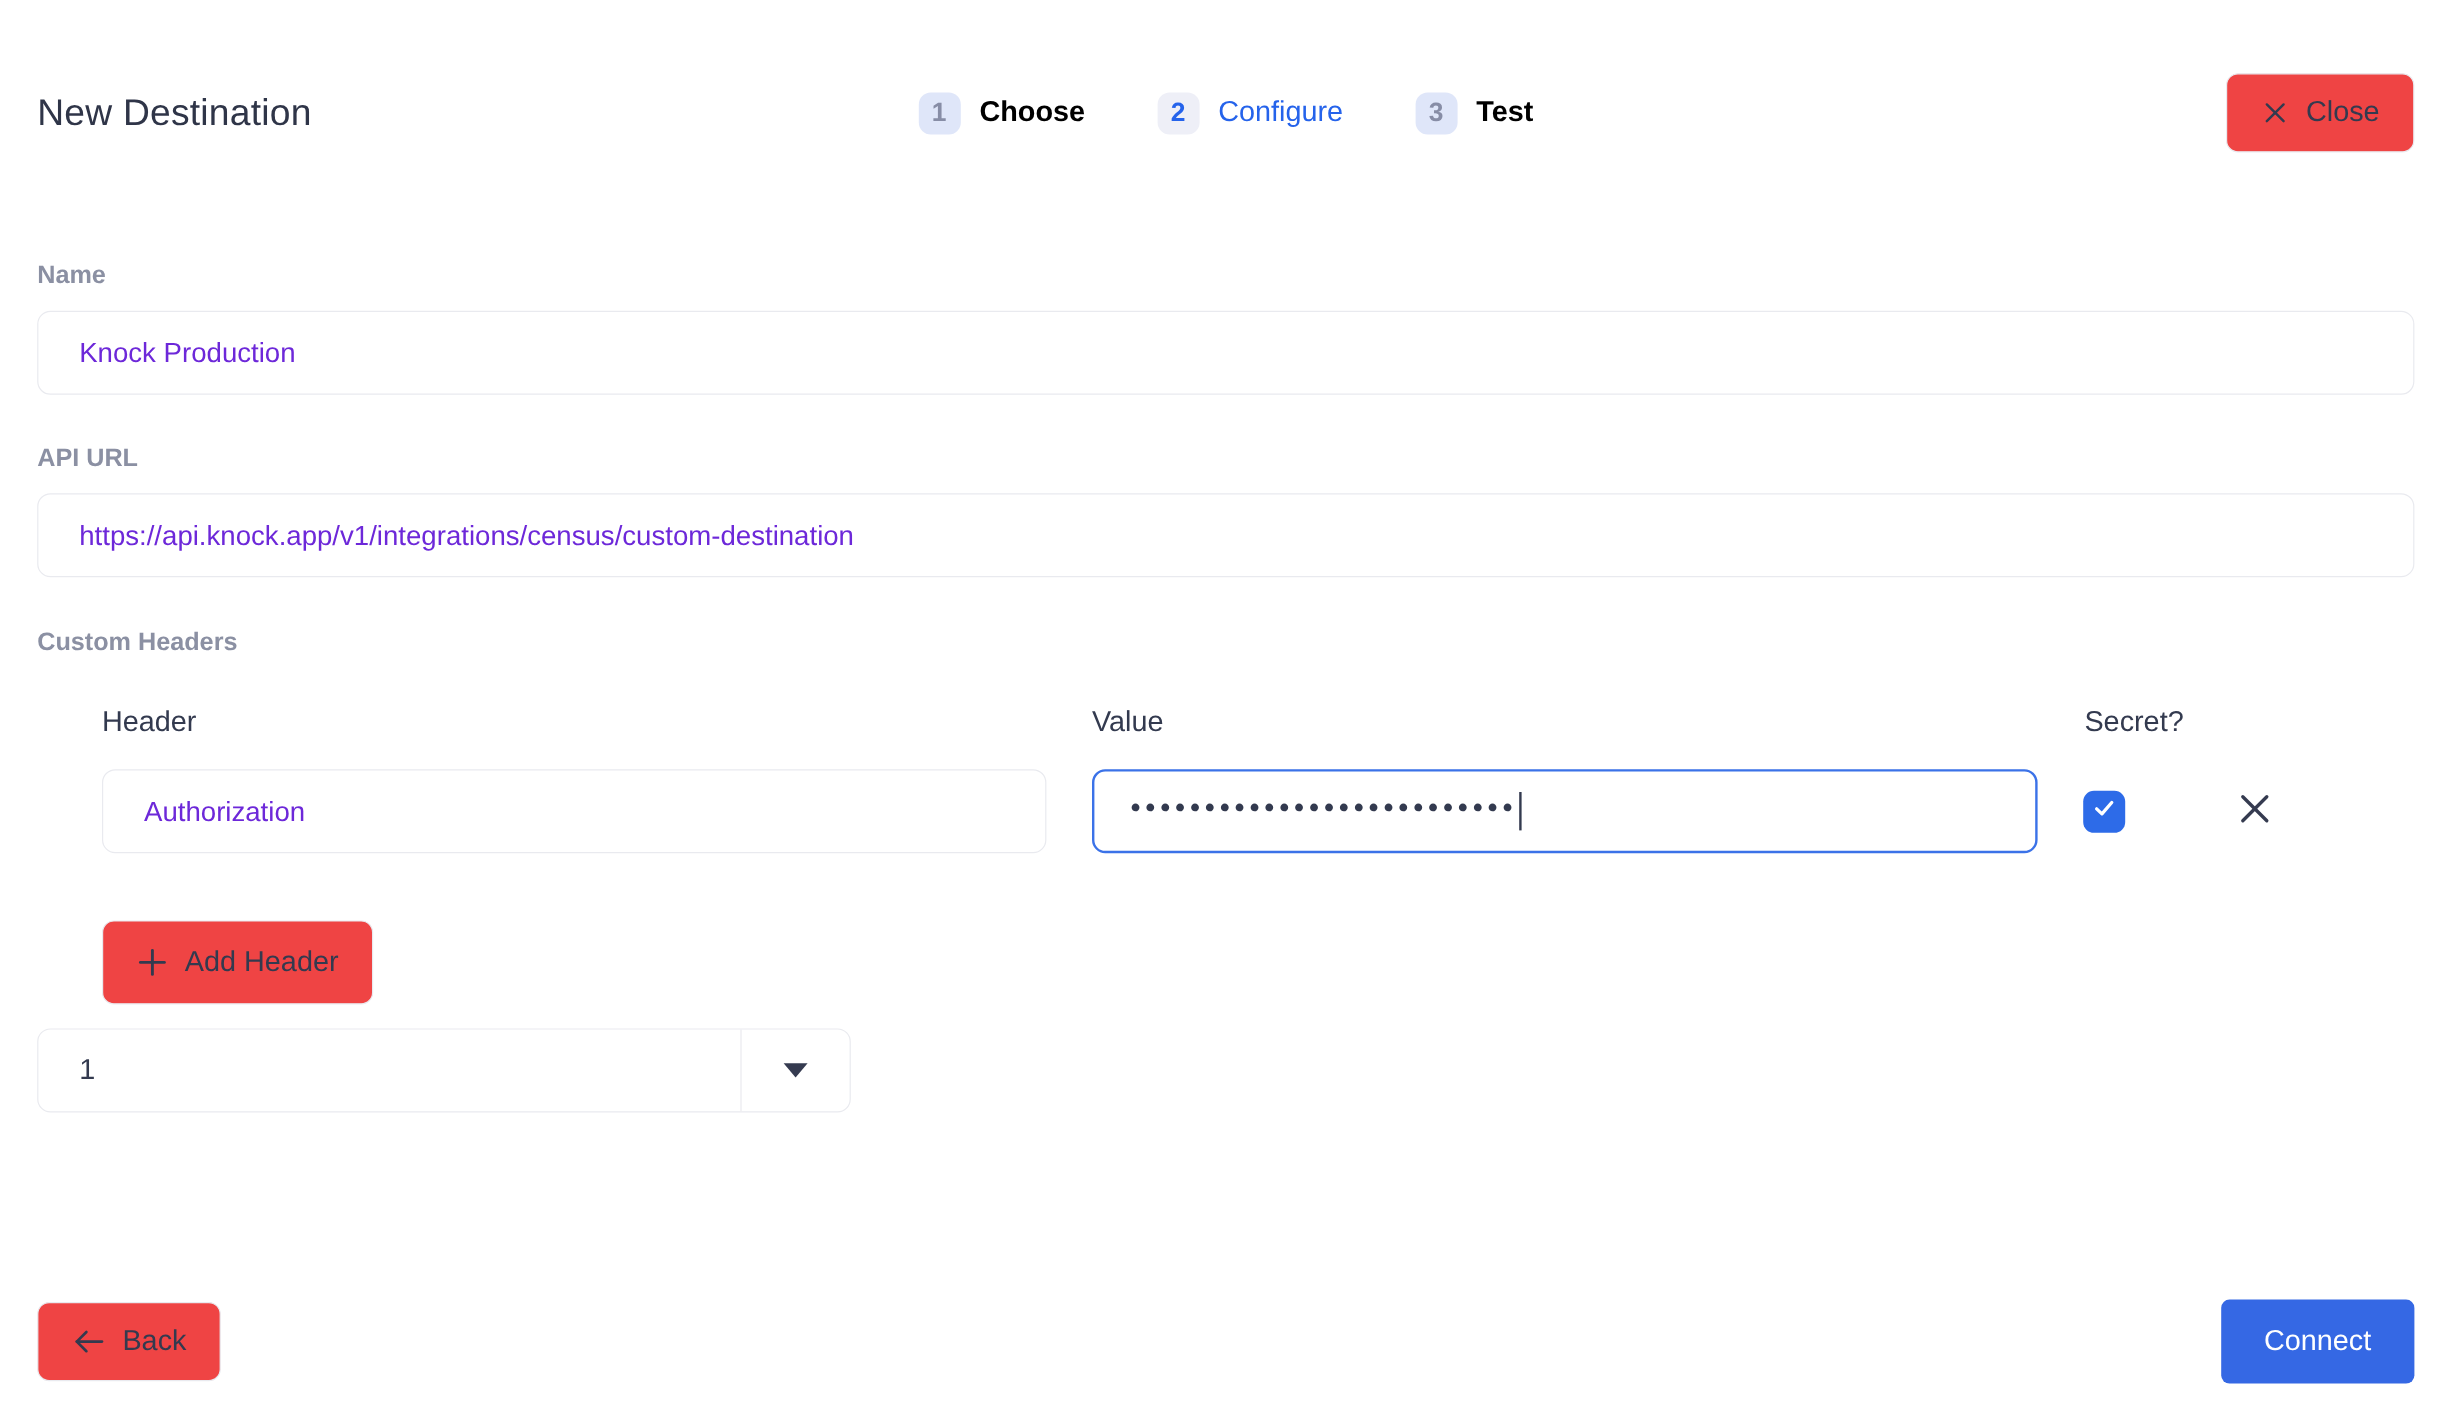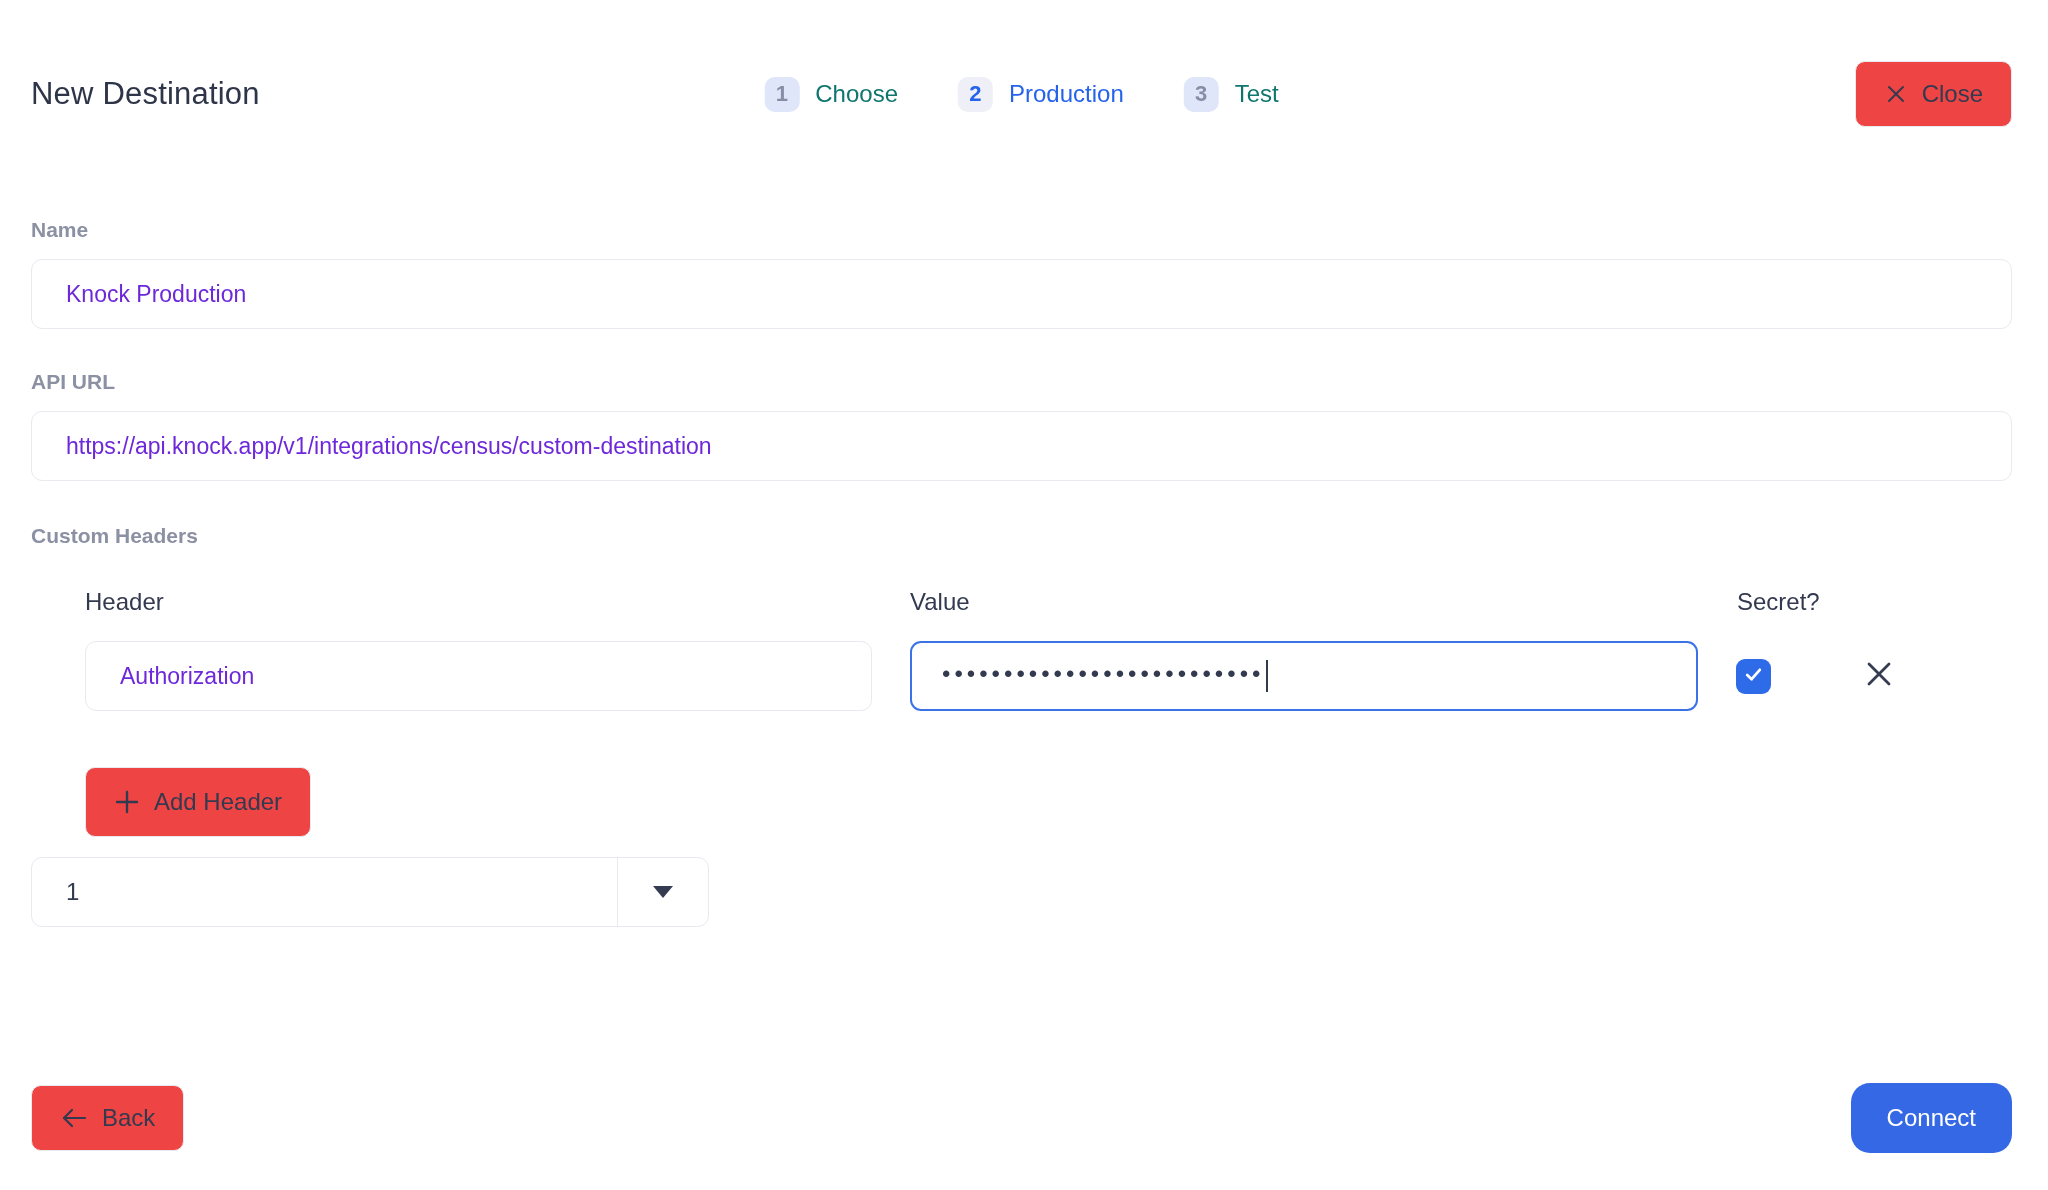--- a/index.html
+++ b/index.html
@@ -39,21 +39,21 @@
   }
   .step { display: flex; align-items: center; gap: 16px; }
   .step-badge {
     width: 35px; height: 35px;
     border-radius: 10px;
     background: #DFE6F9;
     color: #878DA6;
     font-size: 22px; font-weight: 700;
     display: flex; align-items: center; justify-content: center;
   }
-  .step-label { font-size: 24px; color: #0f766e; }
+  .step-label { font-size: 24px; color: #000000; font-weight: bold; }
   .step.active .step-badge { background: #EEEFF7; color: #2563EB; }
   .step.active .step-label { color: #2563EB; font-weight: 500; }
 
   .btn {
     display: inline-flex;
     align-items: center;
     gap: 14px;
     height: 66px;
     padding: 0 28px;
     background: #ef4444;
@@ -186,21 +186,21 @@
   .footer {
     margin-top: 156px;
     display: flex;
     justify-content: space-between;
     align-items: center;
   }
   .connect-btn {
     height: 70px;
     padding: 0 36px;
     border: none;
-    border-radius: 19px;
+    border-radius: 7px;
     background: #3568E4;
     color: #ffffff;
     font-family: inherit;
     font-size: 24px;
     cursor: pointer;
   }
 </style>
 </head>
 <body>
 
@@ -210,21 +210,21 @@
   <div class="topbar">
     <div class="page-title">New Destination</div>
 
     <div class="steps">
       <div class="step">
         <span class="step-badge">1</span>
         <span class="step-label">Choose</span>
       </div>
       <div class="step active">
         <span class="step-badge">2</span>
-        <span class="step-label">Production</span>
+        <span class="step-label">Configure</span>
       </div>
       <div class="step">
         <span class="step-badge">3</span>
         <span class="step-label">Test</span>
       </div>
     </div>
 
     <button class="btn">
       <span>
         <svg width="24" height="24" viewBox="0 0 24 24" fill="none" stroke="#333A4F" stroke-width="2" stroke-linecap="round">

